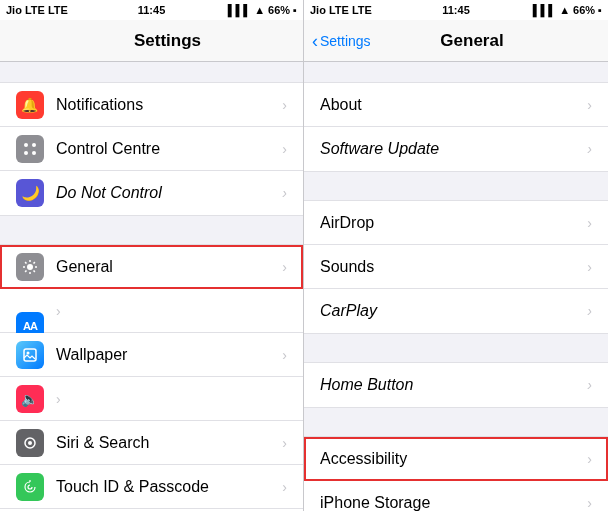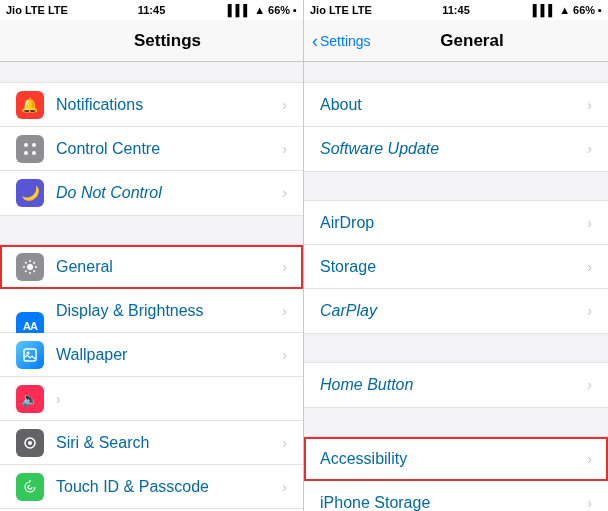--- a/index.html
+++ b/index.html
@@ -114,21 +114,21 @@
       align-items: center;
       justify-content: center;
       flex-shrink: 0;
       font-size: 16px;
       color: #fff;
     }
 
     .row-label {
       flex: 1;
       font-size: 16px;
-      color: #0369a1;
+      color: #000000;
     }
     .row-chevron {
       color: #c7c7cc;
       font-size: 14px;
     }
 
     .separator {
       height: 28px;
       background: #f2f2f7;
     }
@@ -231,21 +231,20 @@
             <svg width="16" height="16" viewBox="0 0 16 16" fill="white">
               <circle cx="8" cy="8" r="3"></circle>
                 <path d="M8 1v2M8 13v2M1 8h2M13 8h2M3.1 3.1l1.4 1.4M11.5 11.5l1.4 1.4M3.1 12.9l1.4-1.4M11.5 4.5l1.4-1.4" stroke="white" stroke-width="1.5" fill="none"></path>
             </svg>
           </div>
           <span class="row-label">General</span>
           <span class="row-chevron">›</span>
         </div>
         <div class="settings-row">
           <div class="row-icon icon-blue" style="font-size:11px;font-weight:bold;letter-spacing:-1px;margin-top:30px;">AA</div>
-          <span class="row-label">Display &amp; Brightness</span>
           <span class="row-chevron">›</span>
         </div>
         <div class="settings-row">
           <div class="row-icon" style="background: linear-gradient(135deg,#5ac8fa,#007aff);">
             <svg width="14" height="14" viewBox="0 0 14 14" fill="white">
                 <rect x="1" y="1" width="12" height="12" rx="2" fill="none" stroke="white" stroke-width="1.5"></rect>
                 <circle cx="5" cy="5" r="1.5"></circle>
                 <path d="M1 10l3-3 3 3 2-2 3 3" stroke="white" stroke-width="1.2" fill="none"></path>
               </svg>
           </div>
@@ -325,21 +324,21 @@
       </div>
 
       <div class="separator"></div>
 
       <div class="group">
         <div class="settings-row">
           <span class="row-label">AirDrop</span>
           <span class="row-chevron">›</span>
         </div>
         <div class="settings-row">
-          <span class="row-label">Storage</span>
+          <span class="row-label">Sounds</span>
           <span class="row-chevron">›</span>
         </div>
         <div class="settings-row">
           <span class="row-label">CarPlay</span>
           <span class="row-chevron">›</span>
         </div>
       </div>
 
       <div class="separator"></div>
 

